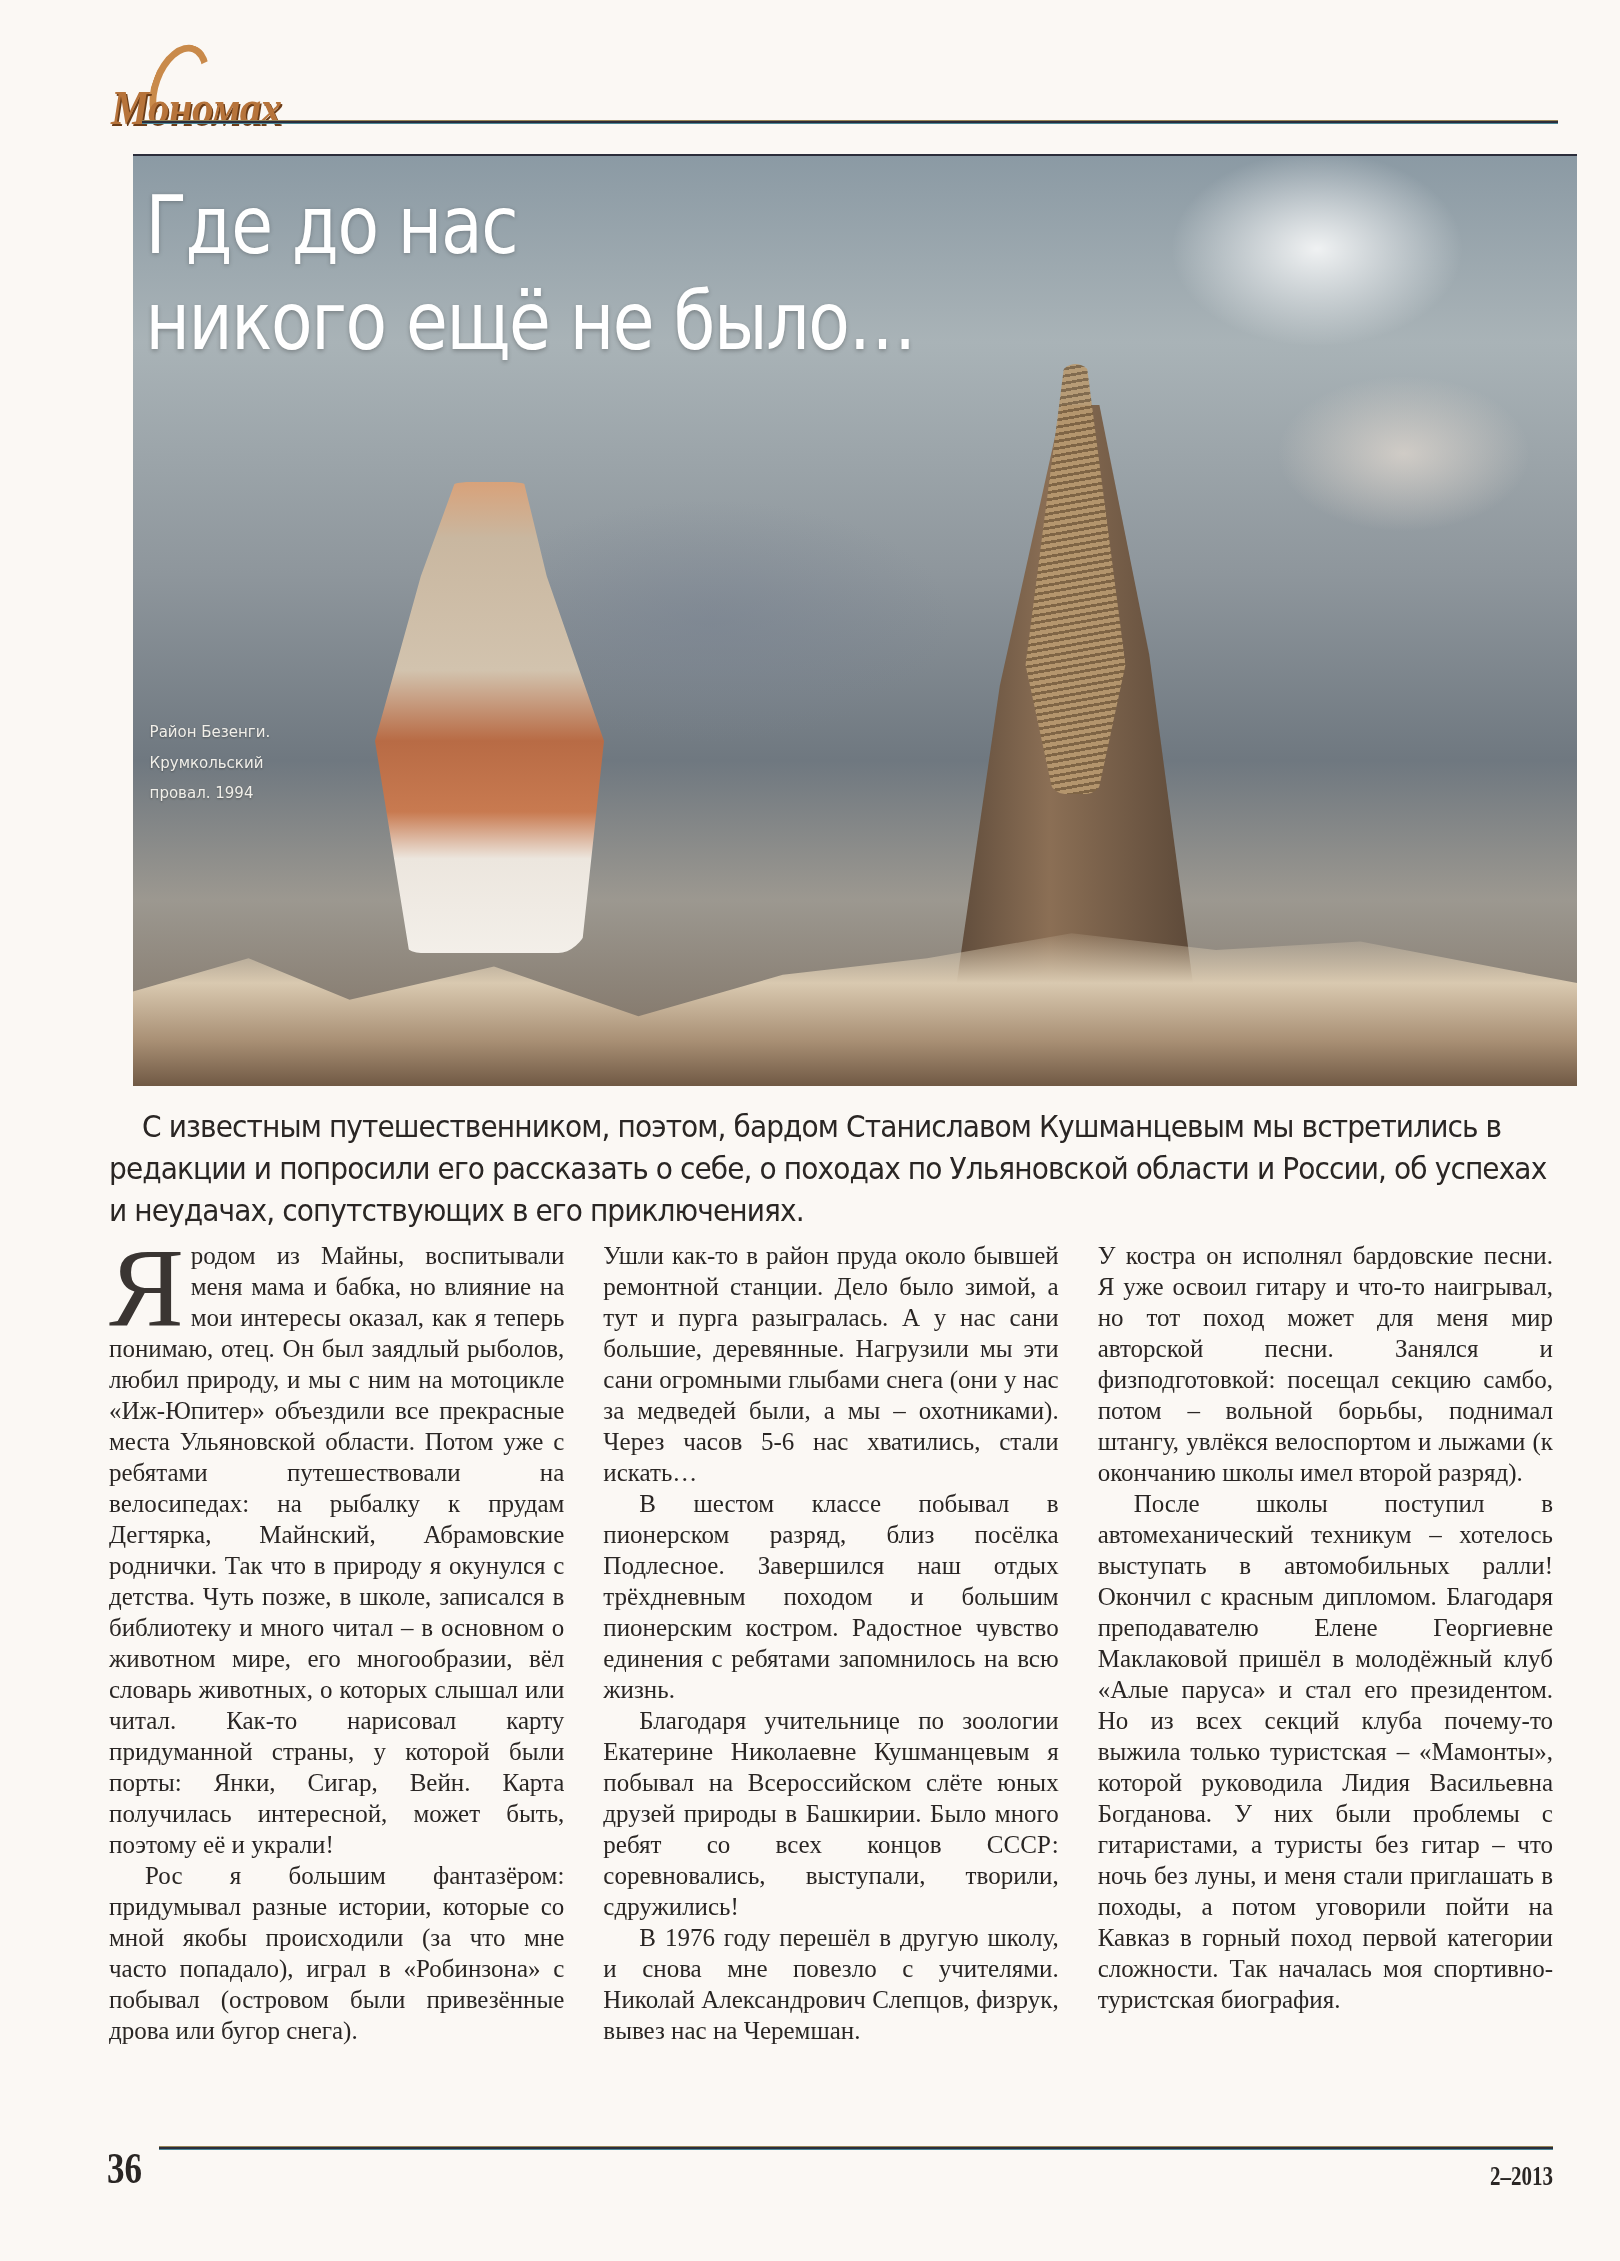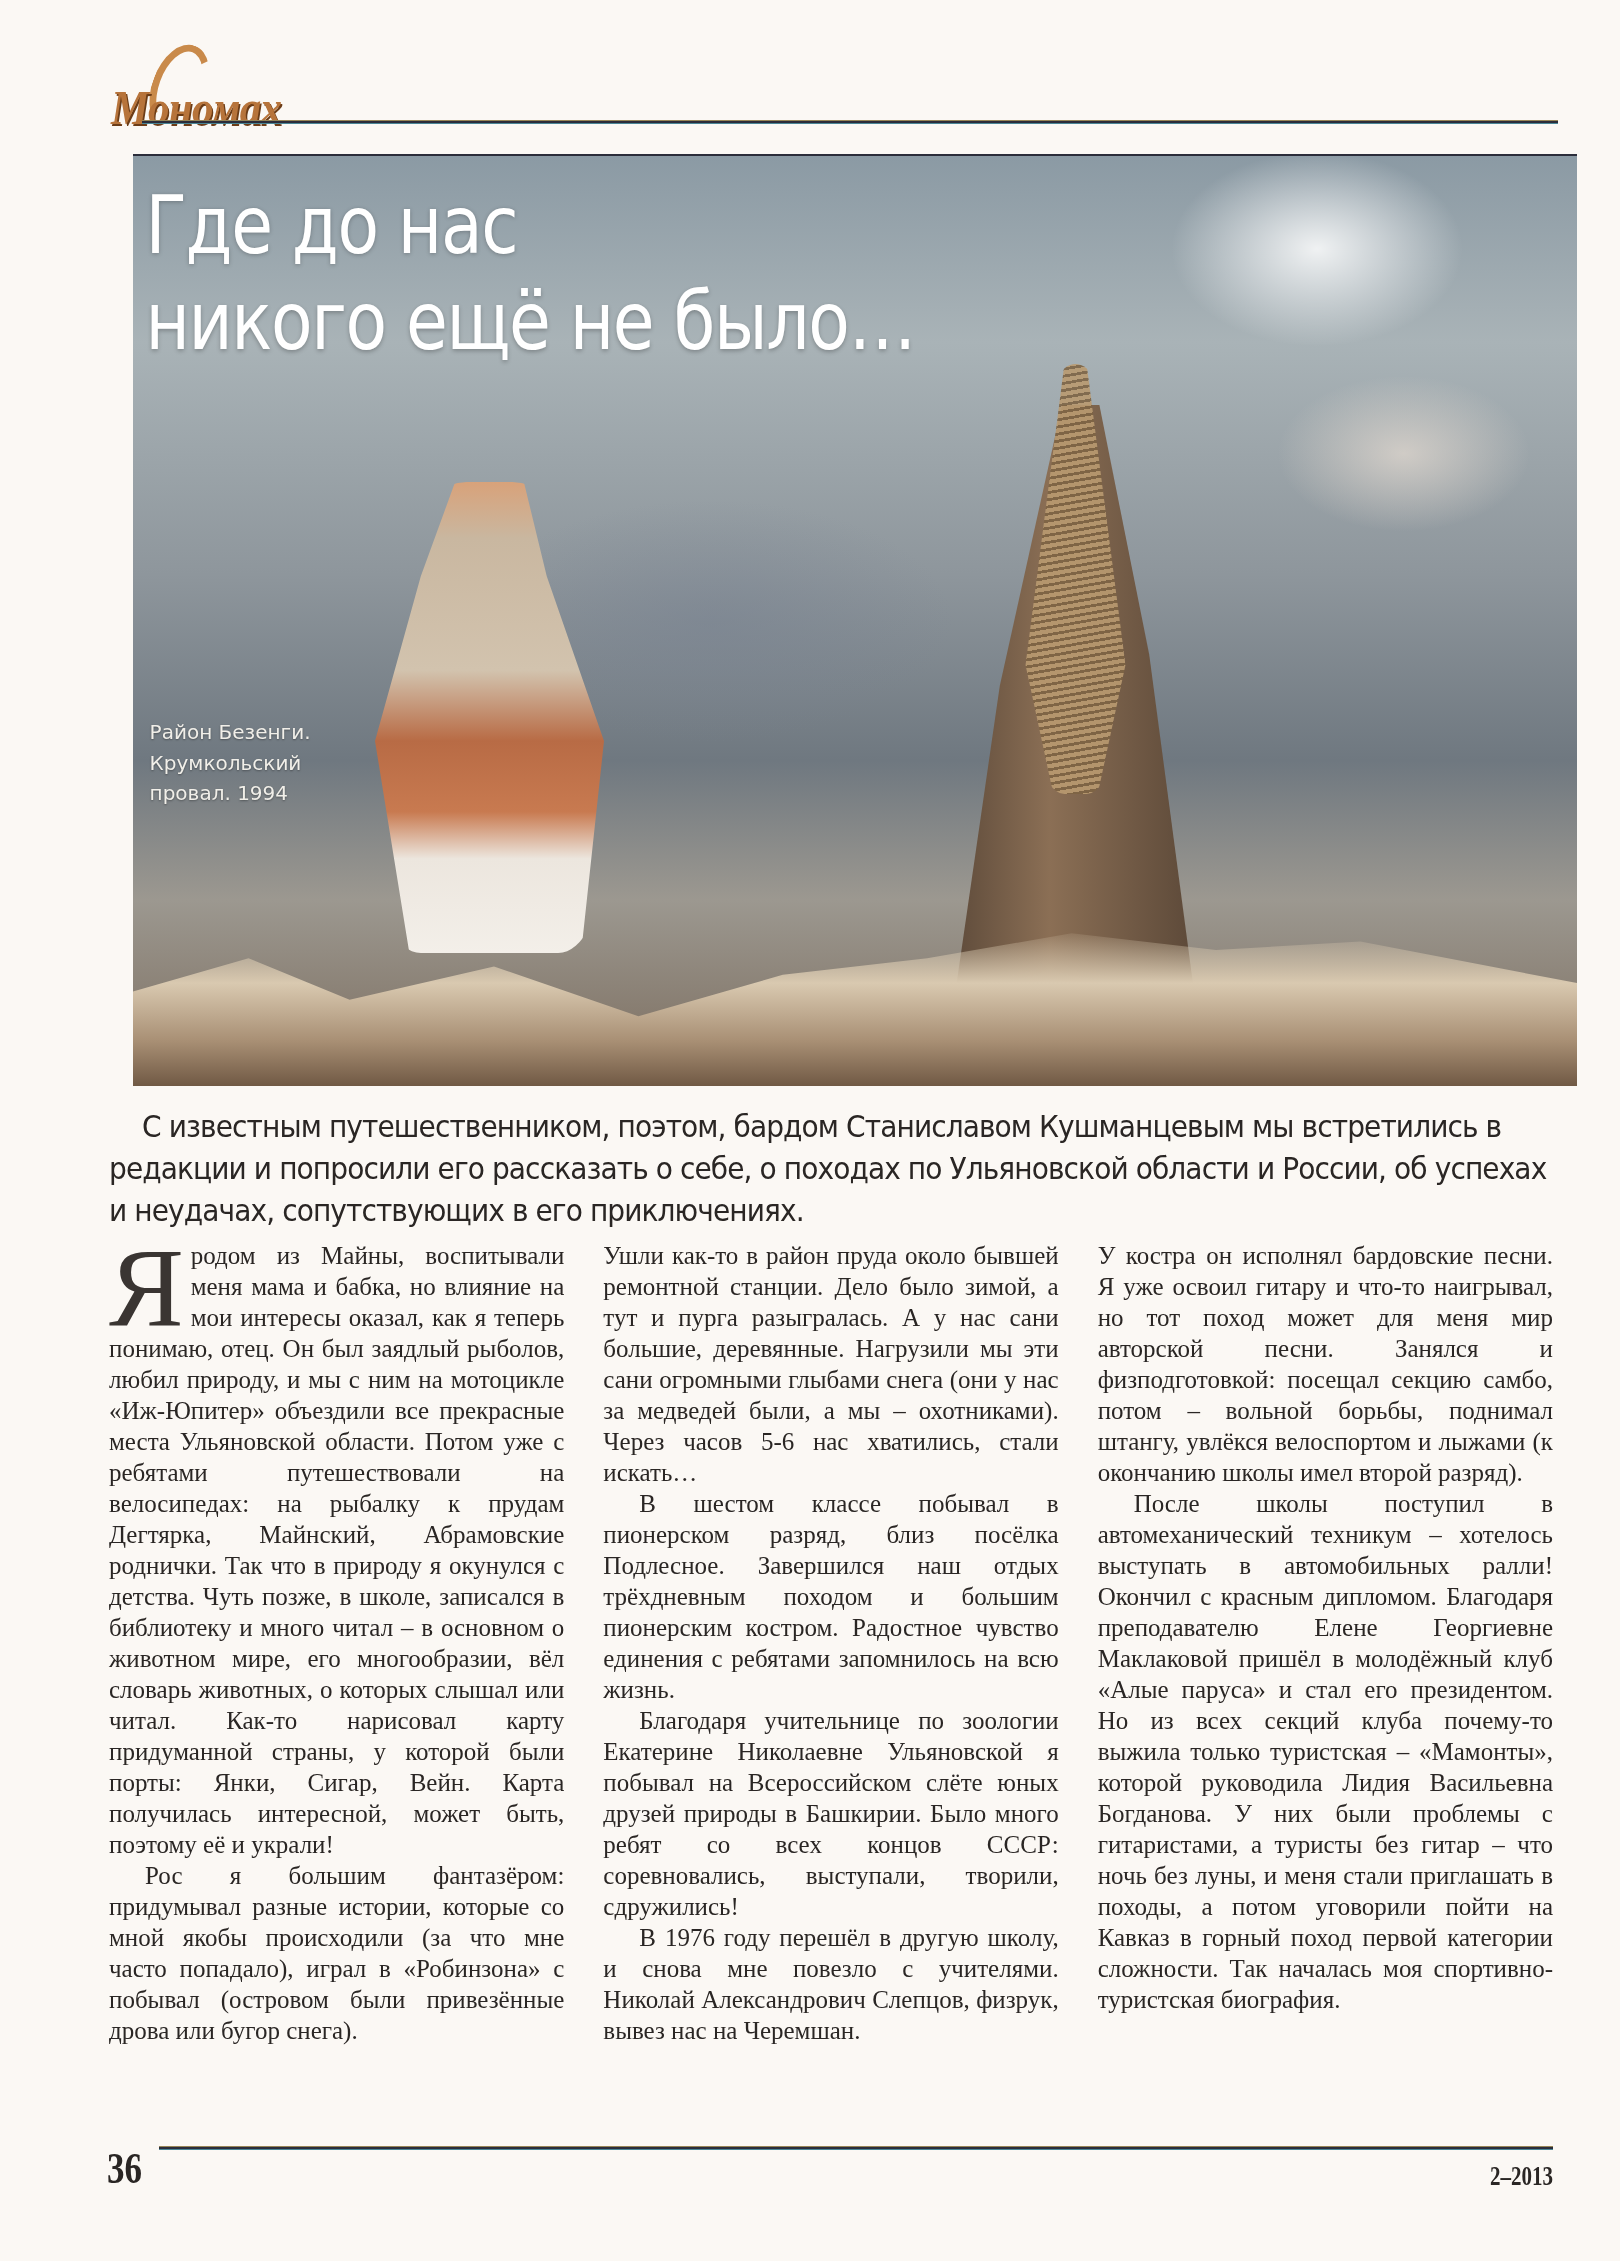--- a/index.html
+++ b/index.html
@@ -68,21 +68,21 @@
   .photo-title {
     position:absolute; left:12.5px; top:21px;
     font-family:"DejaVu Sans", sans-serif; font-weight:normal;
     color:#ffffff; font-size:68px; line-height:82px;
     letter-spacing:-1.4px; transform:scaleY(1.18); transform-origin:left top;
     text-shadow:0 1.4px 4.2px rgba(0,0,0,.25);
   }
   .photo-caption {
     position:absolute; left:16.6px; top:561px;
     font-family:"DejaVu Sans", sans-serif; color:#f1efe9;
-    font-size:20px; line-height:30.5px;
+    font-size:15px; line-height:30.5px;
     text-shadow:0 0.7px 2.1px rgba(0,0,0,.35);
   }
   
   .lead {
     position:absolute; left:109px; top:1106px; width:1444px;
     font-family:"DejaVu Sans", sans-serif; font-size:30.5px; line-height:42px;
     color:#2a2624; letter-spacing:-1px; text-indent:36px;
     transform:scaleX(.92); transform-origin:left top; width:1570px;
   }
   
@@ -144,21 +144,21 @@
 <div class="lead">С известным путешественником, поэтом, бардом Станиславом Кушманцевым мы встретились в редакции и попросили его рассказать о себе, о походах по Ульяновской области и России, об успехах и неудачах, сопутствующих в его приключениях.</div>
 
 <div class="columns">
   <div class="col">
     <p class="noindent"><span class="dropcap">Я</span><span>родом из Майны, воспитывали меня мама и бабка, но влияние на мои интересы оказал, как я теперь понимаю, отец. Он был заядлый рыболов, любил природу, и мы с ним на мотоцикле «Иж-Юпитер» объездили все прекрасные места Ульяновской области. Потом уже с ребятами путешествовали на велосипедах: на рыбалку к прудам Дегтярка, Майнский, Абрамовские роднички. Так что в природу я окунулся с детства. Чуть позже, в школе, записался в библиотеку и много читал – в основном о животном мире, его многообразии, вёл словарь животных, о которых слышал или читал. Как-то нарисовал карту придуманной страны, у которой были порты: Янки, Сигар, Вейн. Карта получилась интересной, может быть, поэтому её и украли!</span></p>
     <p>Рос я большим фантазёром: придумывал разные истории, которые со мной якобы происходили (за что мне часто попадало), играл в «Робинзона» с побывал (островом были привезённые дрова или бугор снега).</p>
   </div>
   <div class="col">
     <p class="noindent">Ушли как-то в район пруда около бывшей ремонтной станции. Дело было зимой, а тут и пурга разыгралась. А у нас сани большие, деревянные. Нагрузили мы эти сани огромными глыбами снега (они у нас за медведей были, а мы – охотниками). Через часов 5-6 нас хватились, стали искать…</p>
     <p>В шестом классе побывал в пионерском разряд, близ посёлка Подлесное. Завершился наш отдых трёхдневным походом и большим пионерским костром. Радостное чувство единения с ребятами запомнилось на всю жизнь.</p>
-    <p>Благодаря учительнице по зоологии Екатерине Николаевне Ульяновской я побывал на Всероссийском слёте юных друзей природы в Башкирии. Было много ребят со всех концов СССР: соревновались, выступали, творили, сдружились!</p>
+    <p>Благодаря учительнице по зоологии Екатерине Николаевне Кушманцевым я побывал на Всероссийском слёте юных друзей природы в Башкирии. Было много ребят со всех концов СССР: соревновались, выступали, творили, сдружились!</p>
     <p>В 1976 году перешёл в другую школу, и снова мне повезло с учителями. Николай Александрович Слепцов, физрук, вывез нас на Черемшан.</p>
   </div>
   <div class="col">
     <p class="noindent">У костра он исполнял бардовские песни. Я уже освоил гитару и что-то наигрывал, но тот поход может для меня мир авторской песни. Занялся и физподготовкой: посещал секцию самбо, потом – вольной борьбы, поднимал штангу, увлёкся велоспортом и лыжами (к окончанию школы имел второй разряд).</p>
     <p>После школы поступил в автомеханический техникум – хотелось выступать в автомобильных ралли! Окончил с красным дипломом. Благодаря преподавателю Елене Георгиевне Маклаковой пришёл в молодёжный клуб «Алые паруса» и стал его президентом. Но из всех секций клуба почему-то выжила только туристская – «Мамонты», которой руководила Лидия Васильевна Богданова. У них были проблемы с гитаристами, а туристы без гитар – что ночь без луны, и меня стали приглашать в походы, а потом уговорили пойти на Кавказ в горный поход первой категории сложности. Так началась моя спортивно-туристская биография.</p>
   </div>
 </div>
 
 <div class="page-num">36</div>
 <div class="rule-bottom"></div>

